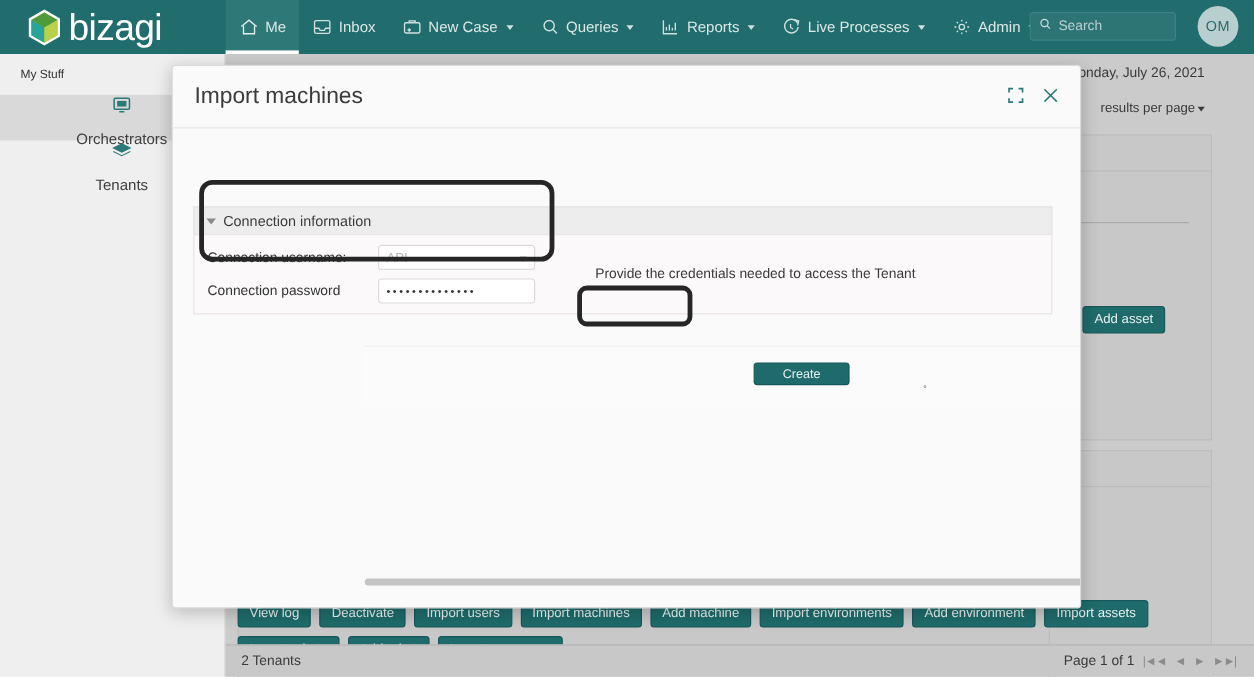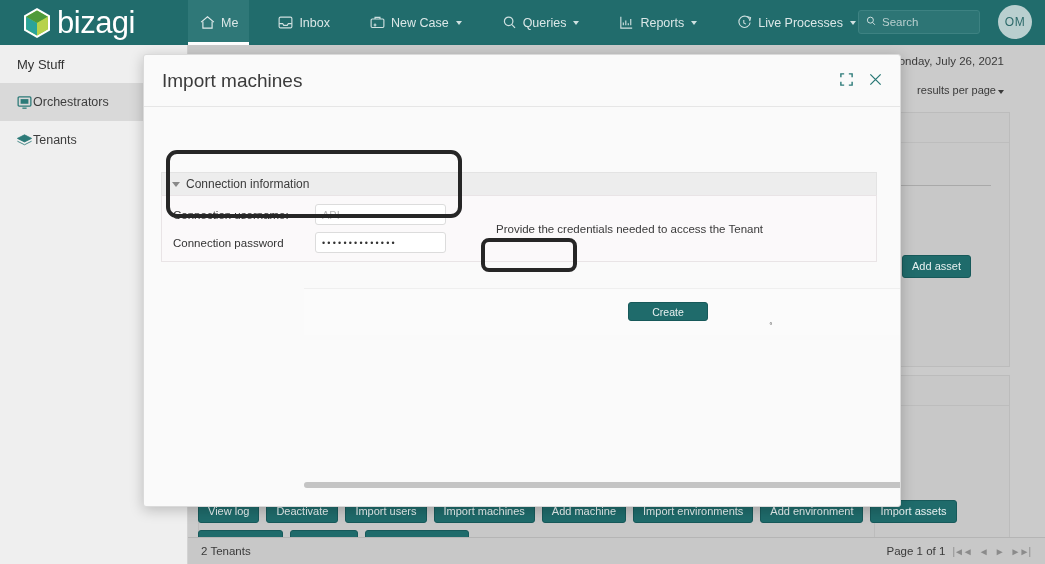--- a/index.html
+++ b/index.html
@@ -17,21 +17,21 @@
     width: 1045px; height: 45px;
     background: #216c6c;
     display: flex; align-items: center;
   }
   .logo-wrap { display: flex; align-items: center; padding-left: 22px; width: 188px; }
   .logo-mark { width: 30px; height: 32px; flex: none; }
   .logo-text {
     color: #ffffff; font-size: 31px; letter-spacing: -0.5px;
     margin-left: 5px; font-weight: 400; line-height: 1;
   }
-  .nav-items { display: flex; align-items: flex-end; height: 45px; gap: 17px; }
+  .nav-items { display: flex; align-items: flex-end; height: 45px; }
   .nav-item {
     display: flex; align-items: center; gap: 5px;
     height: 45px; padding: 0 11px;
     color: #dbe7e7; font-size: 12.5px; cursor: pointer;
     position: relative;
   }
   .nav-item.active { background: #2f7878; }
   .nav-item.active::after {
     content: ""; position: absolute; left: 0; right: 0; bottom: 0;
     height: 3px; background: #ffffff;
@@ -64,26 +64,26 @@
     font-size: 12px; letter-spacing: .5px; cursor: pointer; margin-left: 33px;
   }
 
   
   .sidebar {
     position: absolute; top: 45px; left: 0;
     width: 188px; height: 519px;
     background: #efefef; border-right: 1px solid #d3d3d3;
   }
   .sidebar-title {
-    font-size: 13px; color: #333; padding: 12px 0 11px 17px;
+    font-size: 10px; color: #333; padding: 12px 0 11px 17px;
   }
   .side-item {
-    display: flex; align-items: center; 
+    display: flex; align-items: center; gap: 13px;
     height: 38px; padding-left: 16px;
-    font-size: 12.5px; color: #3d3d3d; cursor: pointer;
+    font-size: 12.5px; color: #3d3d3d; cursor: pointer; flex-direction: column;
   }
   .side-item.active { background: #d9d9d9; }
   .side-ico { width: 17px; height: 17px; flex: none; }
 
   
   .main {
     position: absolute; top: 45px; left: 188px;
     width: 857px; height: 519px; background: #cbcbcb;
   }
   .main-topbar {

